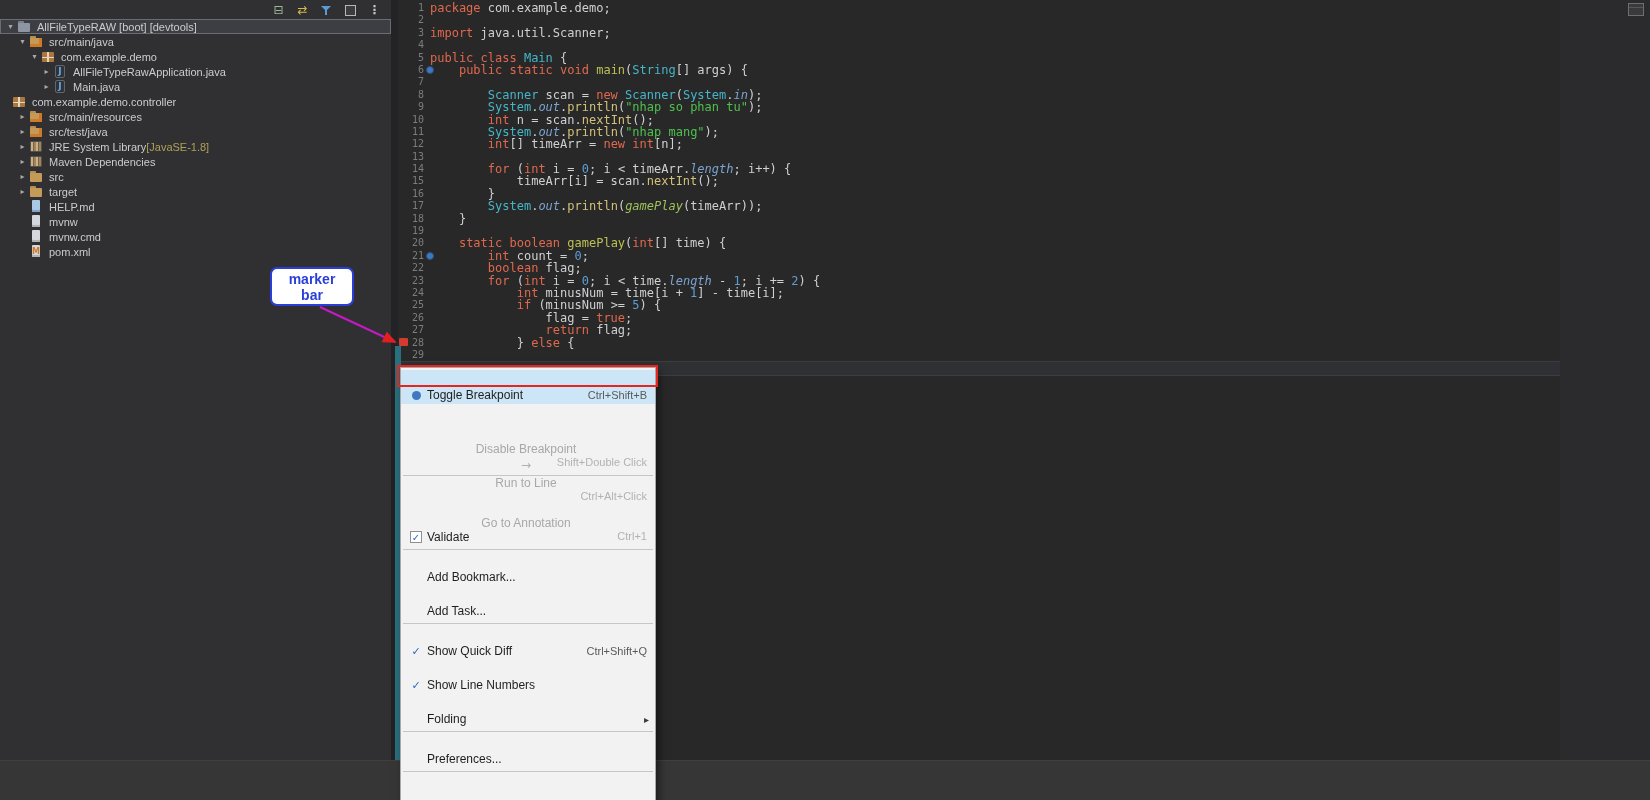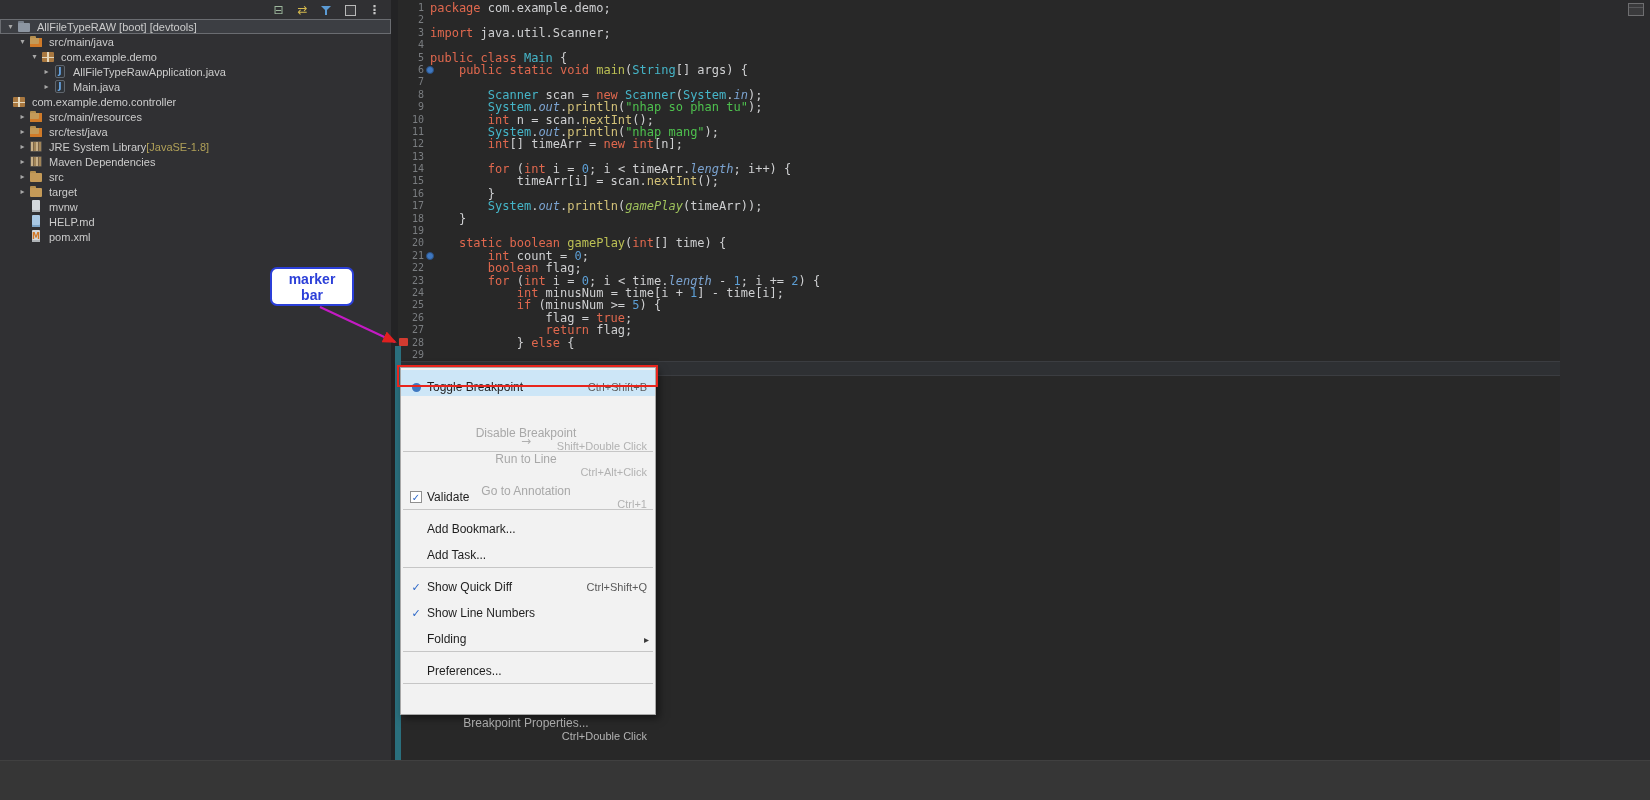--- a/index.html
+++ b/index.html
@@ -74,21 +74,21 @@
 
   
   .right-area{position:absolute;left:1560px;top:0;width:90px;height:760px;background:#2b2b2d;}
   .corner-icon{position:absolute;right:6px;top:3px;width:14px;height:11px;border:1px solid #6e6e70;
        background:linear-gradient(#3a3a3c 0 3px,#57575a 3px 4px,#3a3a3c 4px 100%);}
   .bottom-strip{position:absolute;left:0;top:760px;width:1650px;height:40px;background:#363636;border-top:1px solid #404040;}
 
   
   .menu{position:absolute;left:400px;top:367px;width:256px;background:#f2f2f2;border:1px solid #a8a8a8;
        box-shadow:3px 3px 8px rgba(0,0,0,.5);padding:2px 0;font-size:12px;color:#1e1e1e;box-sizing:border-box;}
-  .mitem{height:18px;display:flex;align-items:center;padding:8px 8px 0 4px;position:relative;cursor:default;}
+  .mitem{height:18px;display:flex;align-items:center;padding:16px 8px 0 4px;position:relative;cursor:default;}
   .mitem.hl{background:var(--mhl);}
   .mitem.dis{color:#a8a8a8;flex-direction:column;}
   .micon{width:22px;flex:0 0 22px;display:flex;align-items:center;justify-content:center;
        font-family:"DejaVu Sans",sans-serif;position:relative;}
   .micon.bp::before{content:"";width:9px;height:9px;border-radius:50%;background:var(--bp);}
   .micon.rtl{color:#b0b0b0;font-size:12px;}
   .micon.chk{color:#2a66c8;font-weight:bold;font-size:11px;}
   .micon.cbx::before{content:"";position:absolute;left:50%;top:50%;width:12px;height:12px;
        transform:translate(-50%,-50%);background:#fff;border:1px solid #8f8f8f;box-sizing:border-box;}
   .cbx-check{position:relative;color:#2a66c8;font-weight:bold;font-size:10px;}
@@ -177,27 +177,32 @@
           <span class="ticon i-folder"></span>
           <span class="tlabel">src</span>
         </div>
         <div class="trow" style="padding-left: 17px;">
           <span class="arrow">▸</span>
           <span class="ticon i-folder"></span>
           <span class="tlabel">target</span>
         </div>
         <div class="trow" style="padding-left: 17px;">
           <span class="arrow"></span>
+          <span class="ticon i-file i-md"></span>
+          <span class="tlabel">HELP.md</span>
+        </div>
+        <div class="trow" style="padding-left: 17px;">
+          <span class="arrow"></span>
           <span class="ticon i-file"></span>
           <span class="tlabel">mvnw</span>
         </div>
         <div class="trow" style="padding-left: 17px;">
           <span class="arrow"></span>
-          <span class="ticon i-file i-md"></span>
-          <span class="tlabel">HELP.md</span>
+          <span class="ticon i-file"></span>
+          <span class="tlabel">mvnw.cmd</span>
         </div>
         <div class="trow" style="padding-left: 17px;">
           <span class="arrow"></span>
           <span class="ticon i-file i-xml"></span>
           <span class="tlabel">pom.xml</span>
         </div>
       </div>
   </div>
 
   <div class="divider"></div>

